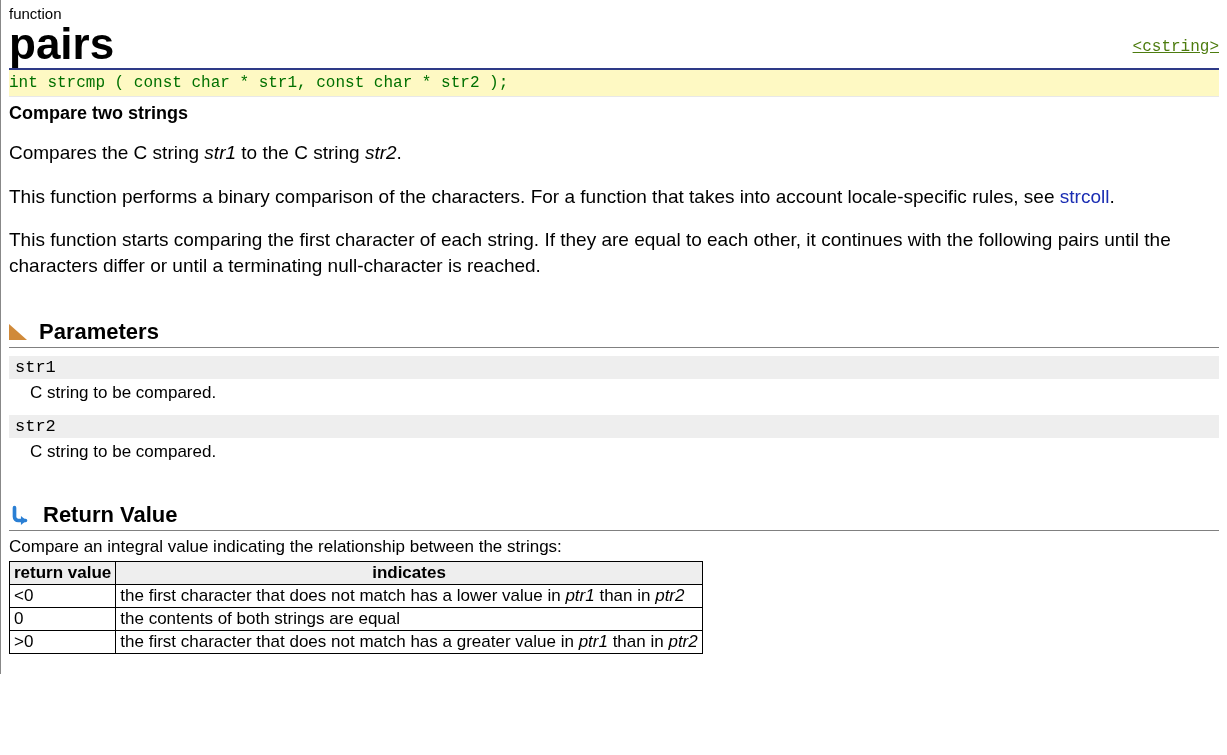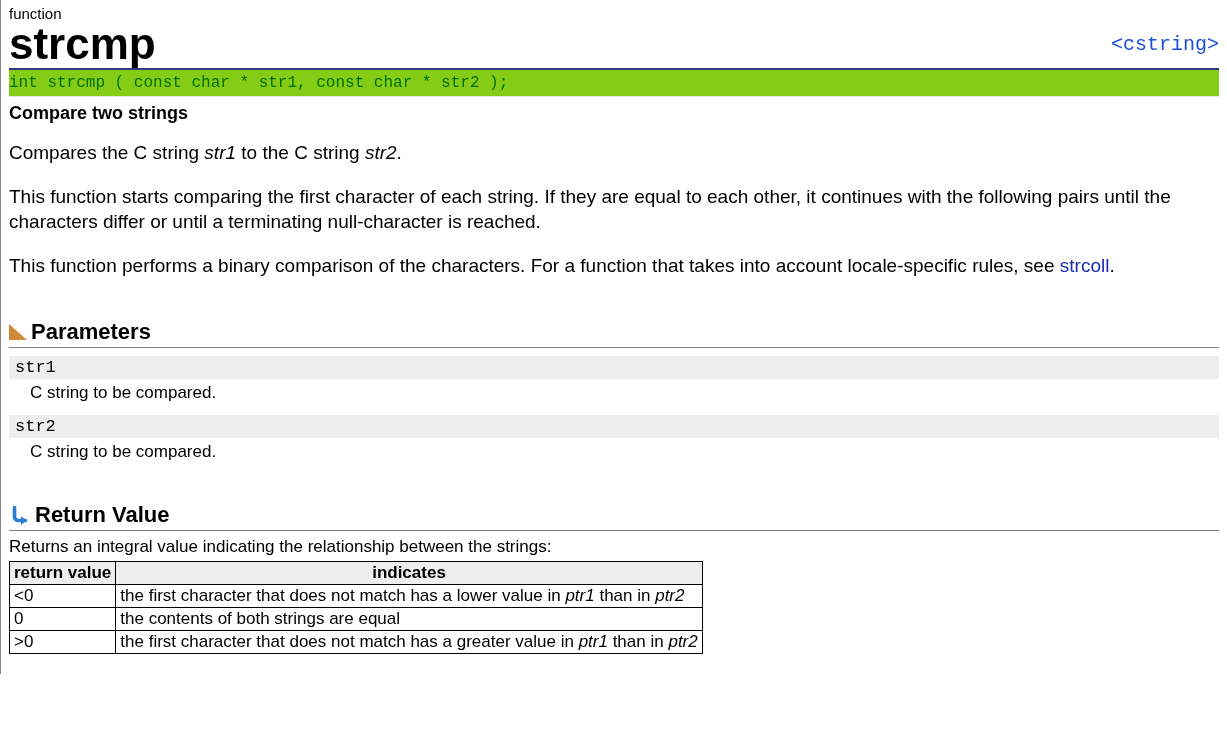--- a/index.html
+++ b/index.html
@@ -24,30 +24,31 @@
     padding-bottom: 2px;
   }
   h1 {
     margin: 0;
     font-size: 44px;
     font-weight: bold;
     line-height: 1;
   }
   .header-lib {
     font-family: "Courier New", monospace;
-    font-size: 20px;
-    color: #1d4ed8;
+    font-size: 16px;
+    color: #4d7c0f;
     padding-bottom: 10px;
+    text-decoration: underline;
   }
   .signature {
     font-family: "Courier New", monospace;
     color: #007000;
     font-size: 16px;
     padding: 4px 0;
-    background: #84cc16;
+    background: #fef9c3;
     border-bottom: 1px solid #e8e8e8;
   }
   .brief {
     font-weight: bold;
     font-size: 18px;
     margin: 6px 0 16px 0;
   }
   .desc p {
     margin: 0 0 18px 0;
     font-size: 19px;
@@ -56,21 +57,21 @@
   .desc em { font-style: italic; }
   a.link { color: #1a2db3; text-decoration: none; }
   h3.section {
     font-size: 22px;
     font-weight: bold;
     margin: 40px 0 0 0;
     border-bottom: 1px solid #808080;
     padding-bottom: 2px;
     display: flex;
     align-items: center;
-    gap: 4px;
+    gap: 12px;
   }
   .icon-tri {
     display: inline-block;
     width: 0; height: 0;
     border-left: 18px solid #d08a3a;
     border-top: 16px solid transparent;
     position: relative;
   }
   .icon-tri::after {
     content: "";
@@ -114,36 +115,36 @@
     font-weight: bold;
   }
   table.ret em { font-style: italic; }
 </style>
 </head>
 <body>
 
 <div class="category">function</div>
 
 <div class="header-row">
-  <h1>strcmp</h1>
+  <h1>pairs</h1>
   <span class="header-lib">&lt;cstring&gt;</span>
 </div>
 
 <div class="signature">int strcmp ( const char * str1, const char * str2 );</div>
 
 <div class="brief">Compare two strings</div>
 
 <div class="desc">
   <p>
     <span>Compares the C string </span><em>str1</em><span> to the C string </span><em>str2</em><span>.</span>
   </p>
-  <p>This function starts comparing the first character of each string. If they are equal to each other, it continues with the following pairs until the characters differ or until a terminating null-character is reached.</p>
   <p>
     <span>This function performs a binary comparison of the characters. For a function that takes into account locale-specific rules, see </span><a href="#" class="link">strcoll</a><span>.</span>
   </p>
+  <p>This function starts comparing the first character of each string. If they are equal to each other, it continues with the following pairs until the characters differ or until a terminating null-character is reached.</p>
 </div>
 
 <h3 class="section">
   <span class="icon-tri"></span>
   <span>Parameters</span>
 </h3>
 
 <dl class="params">
   <dt>str1</dt>
   <dd>C string to be compared.</dd>
@@ -154,21 +155,21 @@
 <h3 class="section">
   <span class="icon-ret">
     <svg viewBox="0 0 24 24" width="22" height="22">
       <path d="M6 4 v10 a4 4 0 0 0 4 4 h8" fill="none" stroke="#2a7fd4" stroke-width="4" stroke-linecap="round"></path>
       <path d="M13 13 l6 5 l-6 5 z" fill="#2a7fd4"></path>
     </svg>
   </span>
   <span>Return Value</span>
 </h3>
 
-<div class="ret-desc">Returns an integral value indicating the relationship between the strings:</div>
+<div class="ret-desc">Compare an integral value indicating the relationship between the strings:</div>
 
 <table class="ret">
   <tbody>
       <tr>
     <th>return value</th>
     <th>indicates</th>
   </tr>
   <tr>
     <td>&lt;0</td>
     <td>

